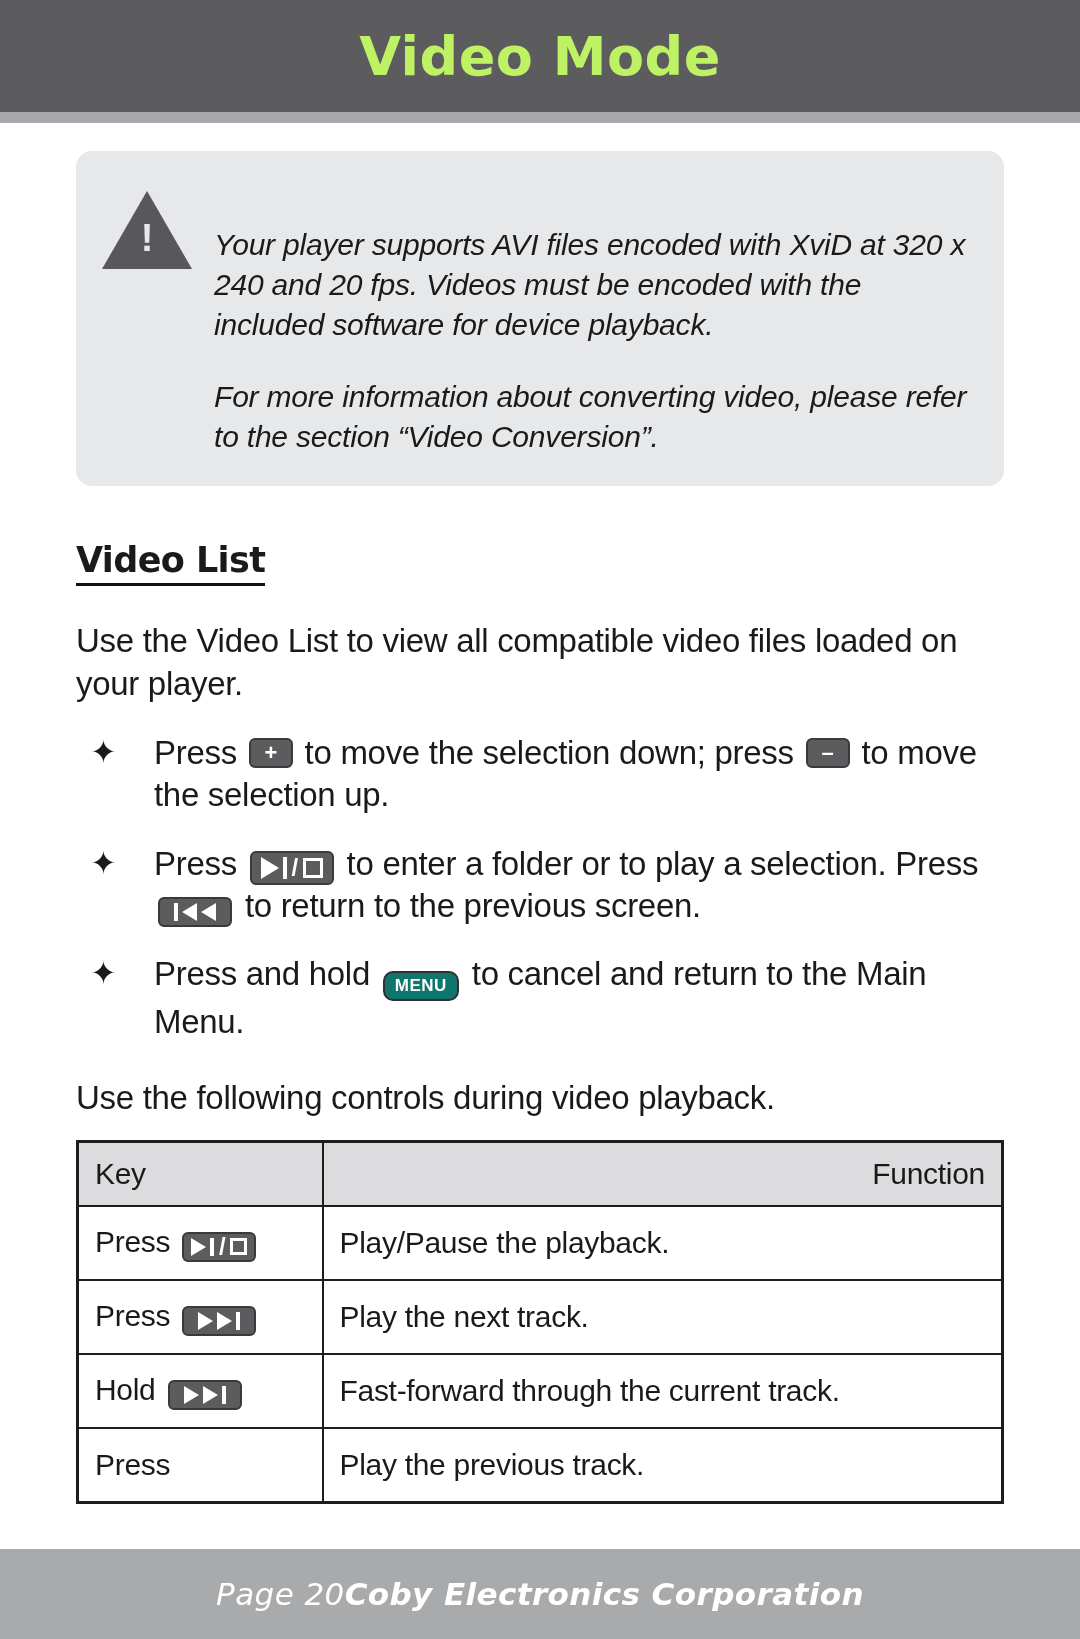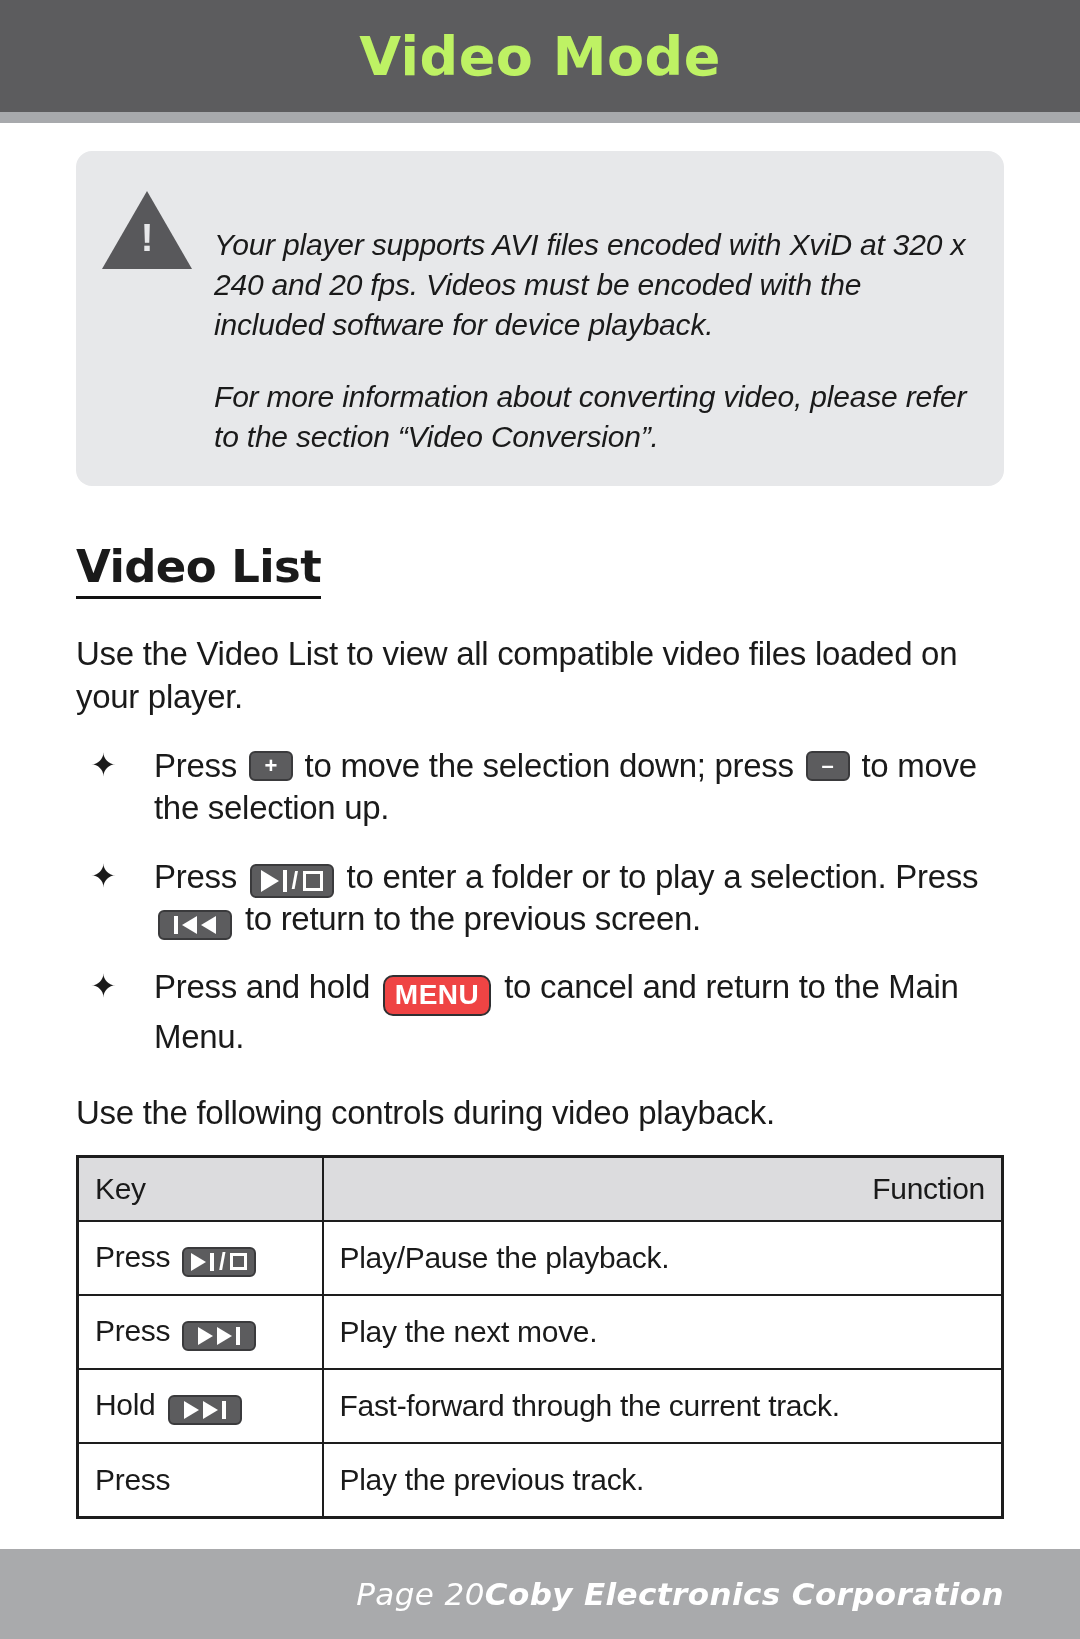--- a/index.html
+++ b/index.html
@@ -81,21 +81,21 @@
     font-size:30px;
     font-style:italic;
     line-height:1.33;
     letter-spacing:-0.2px;
   }
   .note-p + .note-p{ margin-top:32px; }
 
   
   .sect-head{
     margin-top:54px;
-    font-size:45px;
+    font-size:35px;
     font-weight:bold;
     display:inline-block;
     border-bottom:3px solid #111;
     padding-bottom:3px;
     font-family:"DejaVu Sans", sans-serif;
     letter-spacing:-0.6px;
   }
   .body-p{
     margin-top:34px;
     font-size:33px;
@@ -183,25 +183,25 @@
   .slash{
     color:#fff;font-size:24px;font-weight:bold;line-height:1;
     margin:0 1px;
   }
   .sq{ width:20px;height:20px;border:3px solid #fff; }
   .sq.sm{ width:17px;height:17px;border:3px solid #fff; }
 
   .chip-menu{
     display:inline-block;
     vertical-align:-6px;
-    background:#ef4444;
+    background:#0f766e;
     border:2px solid #303032;
     border-radius:10px;
     color:#ffffff;
-    font-size:28px;
+    font-size:17px;
     font-weight:bold;
     letter-spacing:0.5px;
     padding:4px 10px 5px 10px;
     line-height:1;
     margin:0 4px;
     font-family:"Liberation Sans", sans-serif;
   }
 
   
   .tbl{
@@ -229,21 +229,21 @@
   .td-fn{ }
 
   
   .footer{
     position:absolute;
     left:0; right:0; bottom:0;
     height:90px;
     background:#a9aaac;
     display:flex;
     align-items:center;
-    justify-content:flex-end;
+    justify-content:center;
     padding:0 76px;
   }
   .footer span{
     color:#ffffff;
     font-size:31px;
     font-style:italic;
     font-weight:bold;
     letter-spacing:0.4px;
     font-family:"DejaVu Sans", sans-serif;
   }
@@ -324,21 +324,21 @@
               <span class="sq sm"></span>
             </span></td>
         <td class="td-fn">Play/Pause the playback.</td>
       </tr>
       <tr>
         <td class="td-key"><span>Press</span>&nbsp;<span class="keychip chip-wide small">
               <span class="tri-r sm"></span>
               <span class="tri-r sm"></span>
               <span class="bar-v sm"></span>
             </span></td>
-        <td class="td-fn">Play the next move.</td>
+        <td class="td-fn">Play the next track.</td>
       </tr>
       <tr>
         <td class="td-key"><span>Hold</span>&nbsp;<span class="keychip chip-wide small">
               <span class="tri-r sm"></span>
               <span class="tri-r sm"></span>
               <span class="bar-v sm"></span>
             </span></td>
         <td class="td-fn">Fast-forward through the current track.</td>
       </tr>
       <tr>

